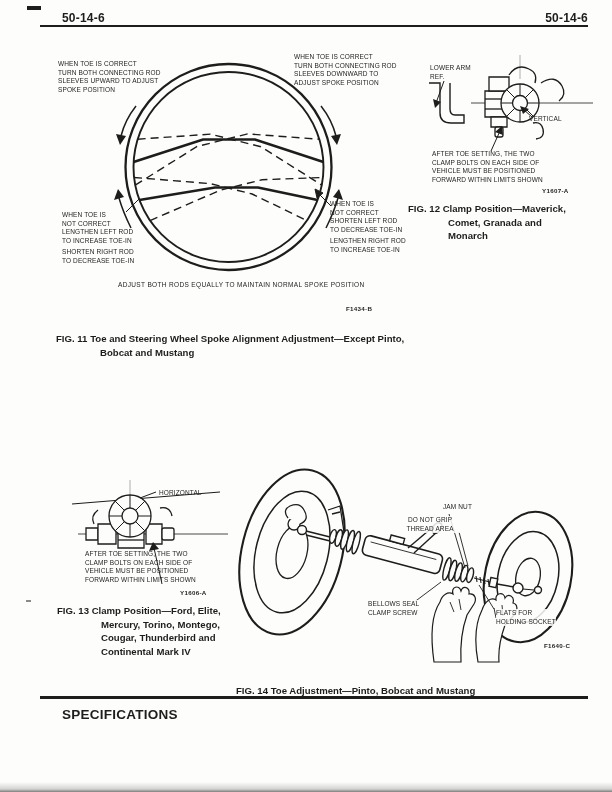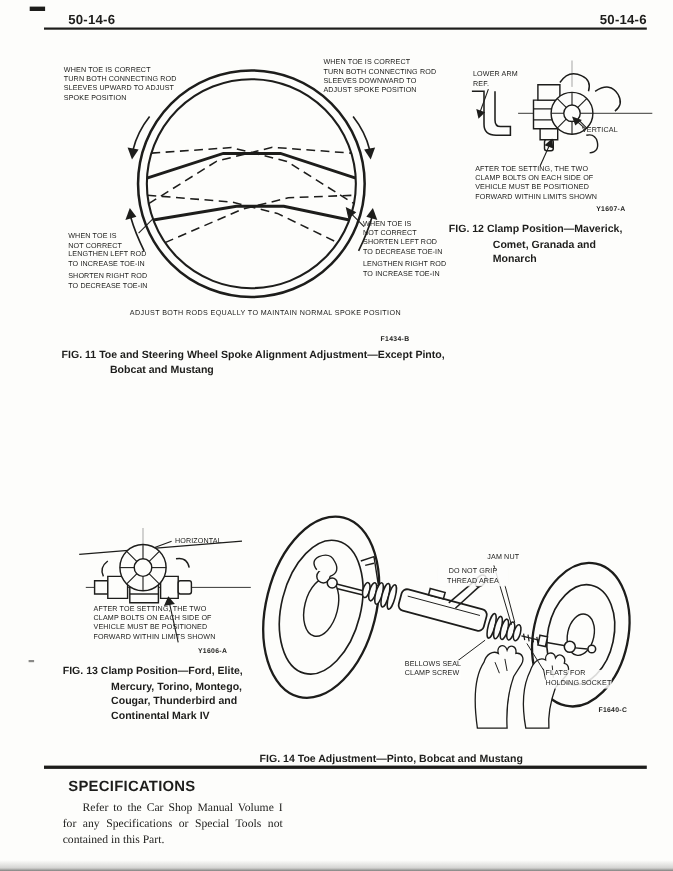--- a/index.html
+++ b/index.html
@@ -91,21 +91,21 @@
   <div class="abs lbl" style="left:330px;top:237px;">LENGTHEN RIGHT ROD
 TO INCREASE TOE-IN</div>
   <div class="abs lbl" style="left:62px;top:211px;">WHEN TOE IS
 NOT CORRECT
 LENGTHEN LEFT ROD
 TO INCREASE TOE-IN</div>
   <div class="abs lbl" style="left:62px;top:248px;">SHORTEN RIGHT ROD
 TO DECREASE TOE-IN</div>
   <div class="abs lbl" style="left:118px;top:281px;letter-spacing:.35px;">ADJUST BOTH RODS EQUALLY TO MAINTAIN NORMAL SPOKE POSITION</div>
   <div class="abs code" style="left:346px;top:305px;">F1434-B</div>
-  <div class="abs cap hang44" style="left:56px;top:316px;width:345px;">FIG. 11 Toe and Steering Wheel Spoke Alignment Adjustment—Except Pinto,
+  <div class="abs cap hang44" style="left:56px;top:332px;width:345px;">FIG. 11 Toe and Steering Wheel Spoke Alignment Adjustment—Except Pinto,
 Bobcat and Mustang</div>
 
   <svg style="left:413px;top:53px;" width="192" height="145" viewBox="0 0 192 145">
     <line x1="107" y1="2" x2="107" y2="26" stroke="#9a9a98" stroke-width=".8"></line>
 
     <g class="ink" stroke-width="1.4">
       <path d="M16,30 h11 v30 q0,10 11,10 h13 v-8 h-9 q-5,0 -5,-6 v-26"></path>
     </g>
     <line class="ink" x1="31" y1="28" x2="23" y2="50" stroke-width="1"></line>
     <polygon fill="#1d1d1b" points="22,55 20,46 28,49"></polygon>
@@ -286,16 +286,15 @@
 THREAD AREA</div>
   <div class="abs lbl halo" style="left:368px;top:600px;">BELLOWS SEAL
 CLAMP SCREW</div>
   <div class="abs lbl halo" style="left:496px;top:609px;">FLATS FOR
 HOLDING SOCKET</div>
   <div class="abs code" style="left:544px;top:642px;">F1640-C</div>
   <div class="abs cap" style="left:236px;top:684px;">FIG. 14 Toe Adjustment—Pinto, Bobcat and Mustang</div>
 
   <div class="abs rule" style="left:40px;top:696px;width:548px;height:2.6px;"></div>
   <div class="abs spec-head" style="left:62px;top:707px;text-align:right;">SPECIFICATIONS</div>
-  <div class="abs spec-body" style="left:57px;top:728px;">Refer to the Car Shop Manual Volume I for any Specifications or Special Tools not contained in this Part.</div>
 
   <div class="abs edge-shadow"></div>
 </div>
 
 </body></html>

